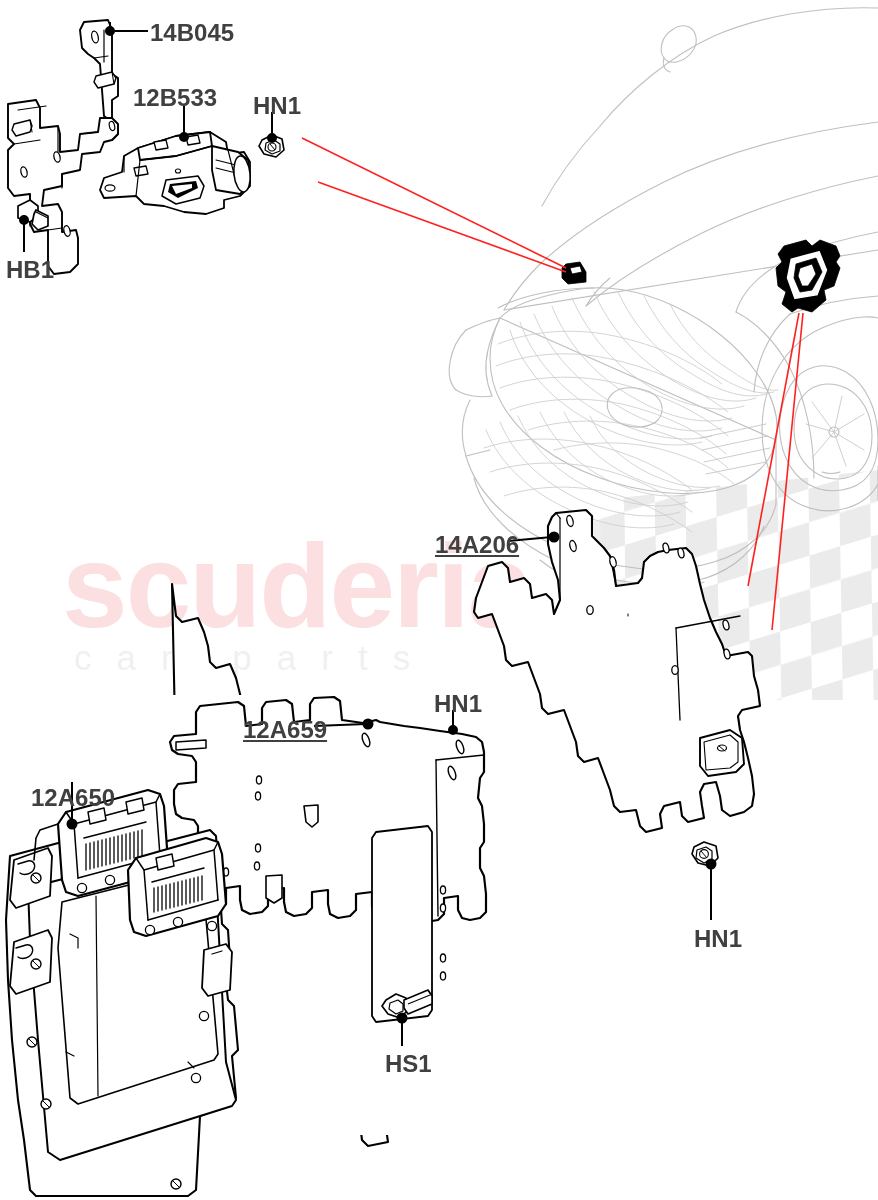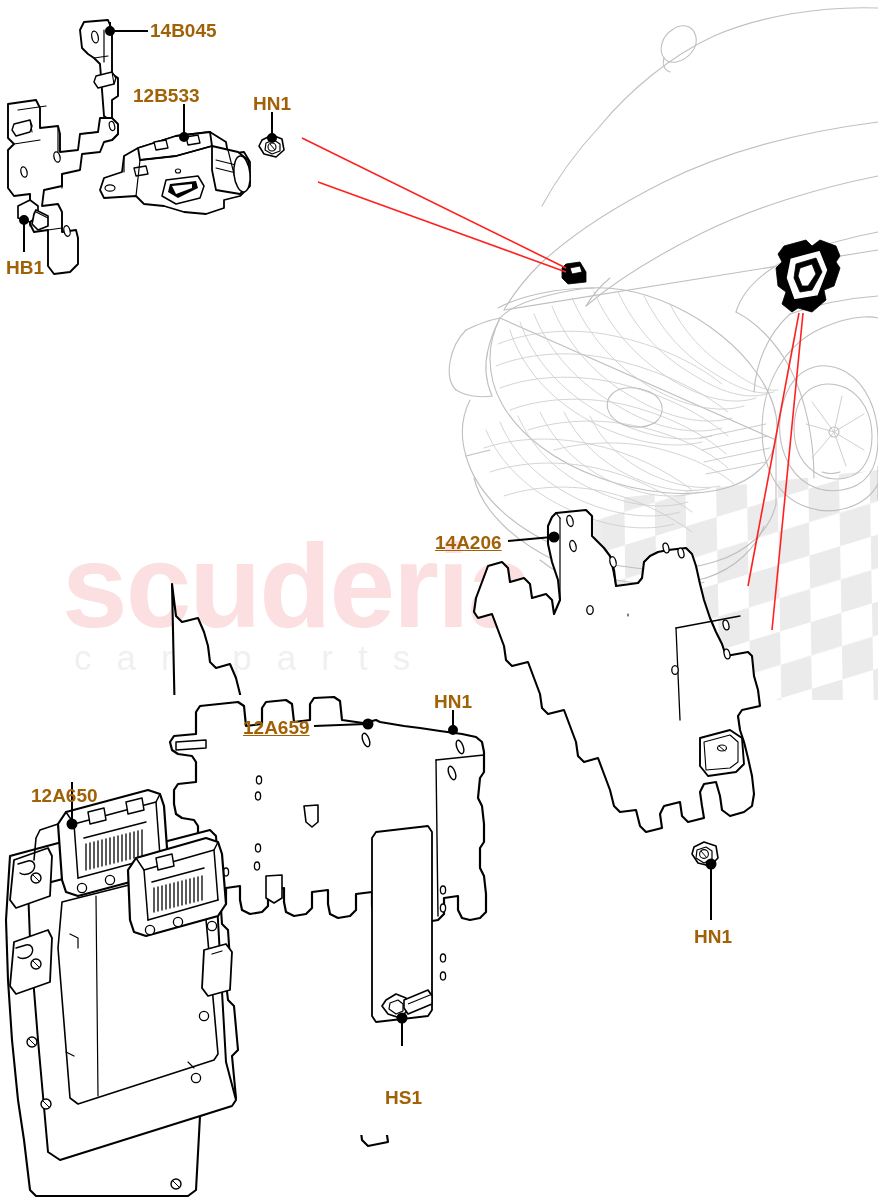--- a/index.html
+++ b/index.html
@@ -8,21 +8,21 @@
     position:relative;width:878px;height:1200px;overflow:hidden;
     background:#ffffff;
   }
   #sheet svg.layer{position:absolute;left:0;top:0;width:878px;height:1200px;}
   #wm-layer{z-index:1;}
   #art-layer{z-index:3;}
 
   .lbl{
     position:absolute;z-index:5;
     font-family:"Liberation Sans",sans-serif;
-    font-size:19px;font-weight:bold;color:#a16207;
+    font-size:24px;font-weight:bold;color:#404040;
     white-space:nowrap;letter-spacing:0px;
     line-height:1;
   }
   .wm-main{
     position:absolute;z-index:1;left:62px;top:527px;
     font-family:"Liberation Sans",sans-serif;
     font-size:118px;font-weight:bold;color:#fbdfe1;
     letter-spacing:-2px;line-height:1;
     white-space:nowrap;
   }
@@ -688,15 +688,15 @@
 
   <div class="lbl" style="left:150px;top:21px;">14B045</div>
   <div class="lbl" style="left:133px;top:86px;">12B533</div>
   <div class="lbl" style="left:253px;top:94px;">HN1</div>
   <div class="lbl" style="left:6px;top:258px;">HB1</div>
   <div class="lbl" style="left:435px;top:533px;text-decoration:underline;">14A206</div>
   <div class="lbl" style="left:434px;top:692px;">HN1</div>
   <div class="lbl" style="left:243px;top:718px;text-decoration:underline;">12A659</div>
   <div class="lbl" style="left:31px;top:786px;">12A650</div>
   <div class="lbl" style="left:694px;top:927px;">HN1</div>
-  <div class="lbl" style="left:385px;top:1052px;margin-top:36px;">HS1</div>
+  <div class="lbl" style="left:385px;top:1052px;">HS1</div>
 
 </div>
 
 </body></html>

